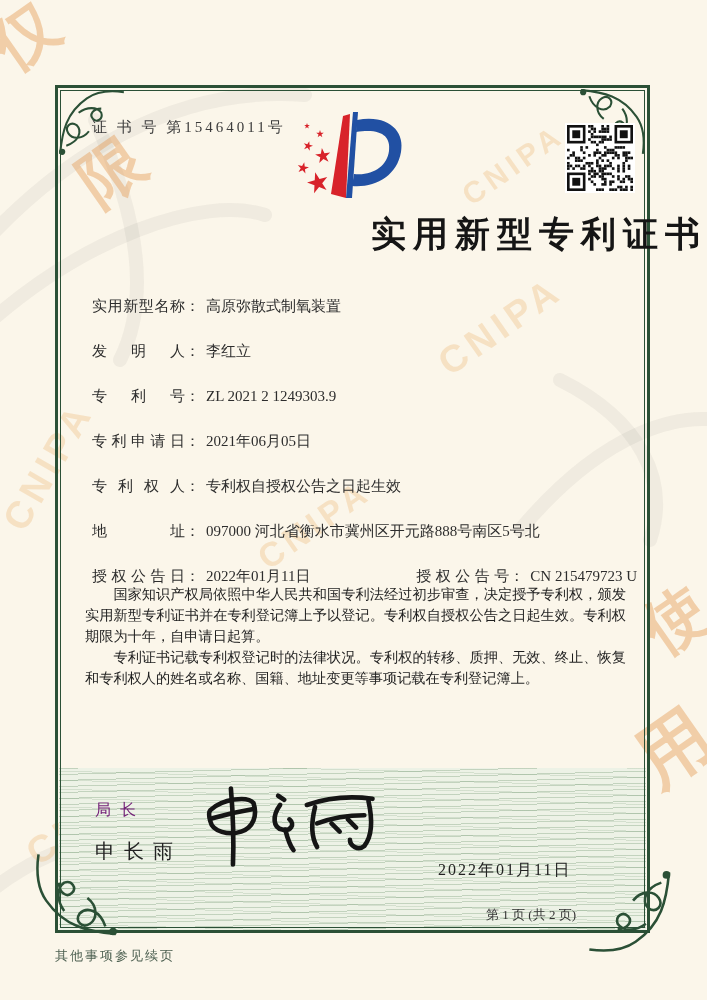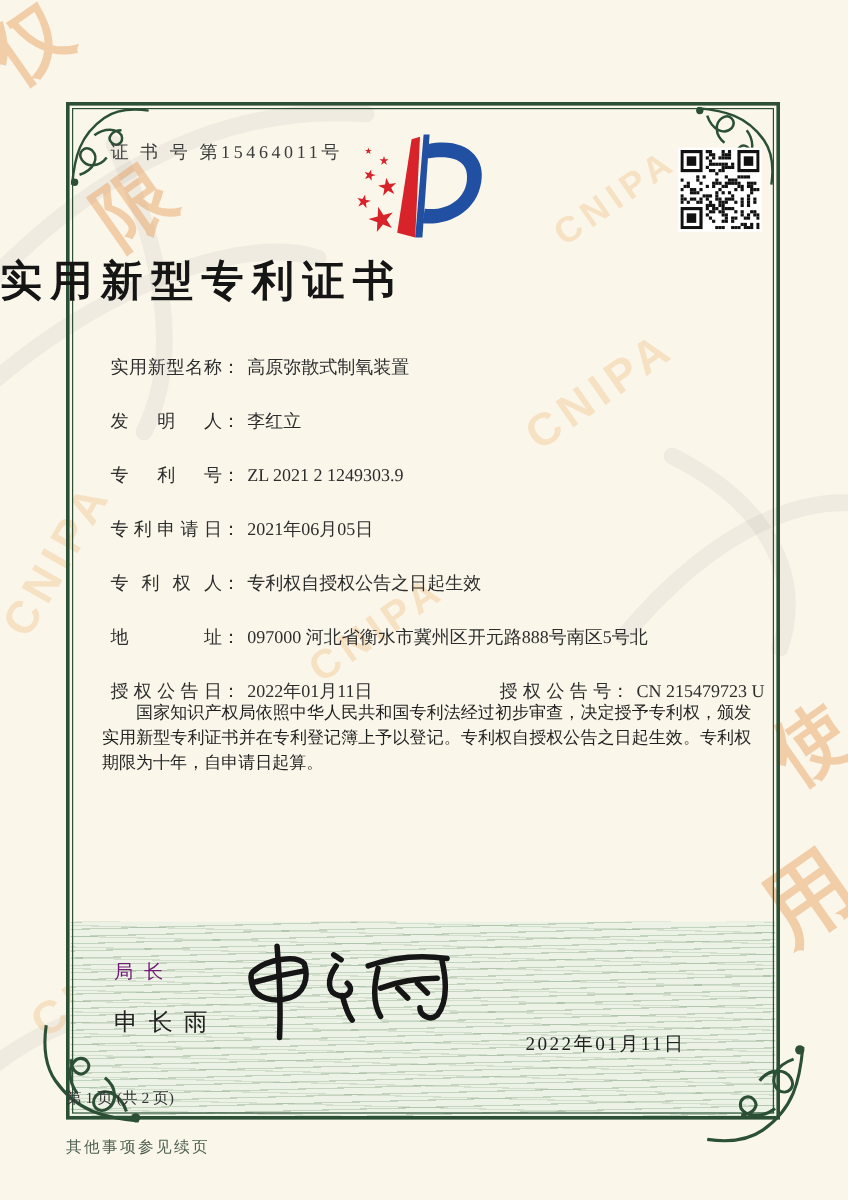--- a/index.html
+++ b/index.html
@@ -24,38 +24,38 @@
   .wm-char{position:absolute;font-weight:bold;color:rgba(229,158,88,.45);transform:rotate(-35deg);
            font-family:"Liberation Serif",serif;pointer-events:none;}
   .wm-brand{position:absolute;font-weight:bold;font-size:38px;letter-spacing:5px;
             color:rgba(238,186,122,.35);transform:rotate(-35deg);
             font-family:"Liberation Sans",sans-serif;pointer-events:none;}
   .wm-gray{position:absolute;left:0;top:0;pointer-events:none;}
   
   .cert-no{position:absolute;left:92px;top:118px;font-size:15px;letter-spacing:3px;color:#3c3c3c;}
   .logo{position:absolute;left:293px;top:106px;width:122px;height:102px;}
   .qr{position:absolute;left:565px;top:123px;width:70px;height:70px;background:#fff;padding:2px;box-sizing:border-box;}
-  .title{position:absolute;left:0;top:211px;width:707px;text-align:left;font-size:35px;font-weight:bold;
+  .title{position:absolute;left:0;top:211px;width:707px;text-align:right;font-size:35px;font-weight:bold;
          letter-spacing:7px;color:#151515;font-family:Liberation Serif, serif;}
   
   .fields{position:absolute;left:92px;top:297px;width:545px;font-size:15px;color:#2d2d2d;}
   .frow{margin-bottom:26px;white-space:nowrap;}
   .jlabel{display:inline-flex;width:93px;justify-content:space-between;vertical-align:bottom;}
   .colon{margin-right:6px;}
   .grant-row{display:flex;justify-content:space-between;margin-top:6px;}
   
   .body-text{position:absolute;left:85px;top:584px;width:541px;font-size:14.2px;line-height:21px;
              text-align:justify;color:#1f1f1f;}
   .body-text p{margin:0;text-indent:2em;}
   
   .sig-title{position:absolute;left:95px;top:800px;font-size:16px;letter-spacing:9px;color:#701a75;}
   .sig-name{position:absolute;left:95px;top:838px;font-size:20px;letter-spacing:9px;color:#222;}
   .sig-hand{position:absolute;left:196px;top:782px;width:195px;height:88px;}
   .issue-date{position:absolute;left:438px;top:860px;font-size:16px;letter-spacing:2px;color:#222;}
-  .page-info{position:absolute;left:55px;top:906px;width:521px;text-align:left;font-size:13px;color:#333;}
+  .page-info{position:absolute;left:55px;top:906px;width:521px;text-align:right;font-size:13px;color:#333;}
   .footer-note{position:absolute;left:55px;top:947px;width:595px;text-align:left;font-size:13px;
                color:#4c5f50;letter-spacing:2px;}
 </style>
 </head>
 <body>
 
 <div class="page">
 
   <svg class="wm-gray" width="707" height="1000">
     <g fill="none" stroke="rgba(60,60,60,0.06)" stroke-width="14" stroke-linecap="round">
@@ -373,20 +373,21 @@
             <span>权</span>
             <span>公</span>
             <span>告</span>
             <span>号</span>
           </span><span class="colon">：</span><span>CN 215479723 U</span></span>
     </div>
   </div>
 
   <div class="body-text">
     <p>国家知识产权局依照中华人民共和国专利法经过初步审查，决定授予专利权，颁发实用新型专利证书并在专利登记簿上予以登记。专利权自授权公告之日起生效。专利权期限为十年，自申请日起算。</p>
+    <p>专利证书记载专利权登记时的法律状况。专利权的转移、质押、无效、终止、恢复和专利权人的姓名或名称、国籍、地址变更等事项记载在专利登记簿上。</p>
   </div>
 
   <div class="sig-title">局长</div>
   <div class="sig-name">申长雨</div>
   <svg class="sig-hand" viewBox="0 0 190 85">
     <g fill="none" stroke="#151515" stroke-width="4.5" stroke-linecap="round" stroke-linejoin="round">
       <path d="M14,27 C26,16 50,13 56,20 C60,32 56,44 44,48 C32,52 16,48 14,38 C12,31 13,28 14,27 Z"></path>
       <path d="M16,35 C30,31 44,28 56,26"></path>
       <path d="M34,6 C36,30 37,56 36,80"></path>
       <path d="M80,13 l6,4"></path>

